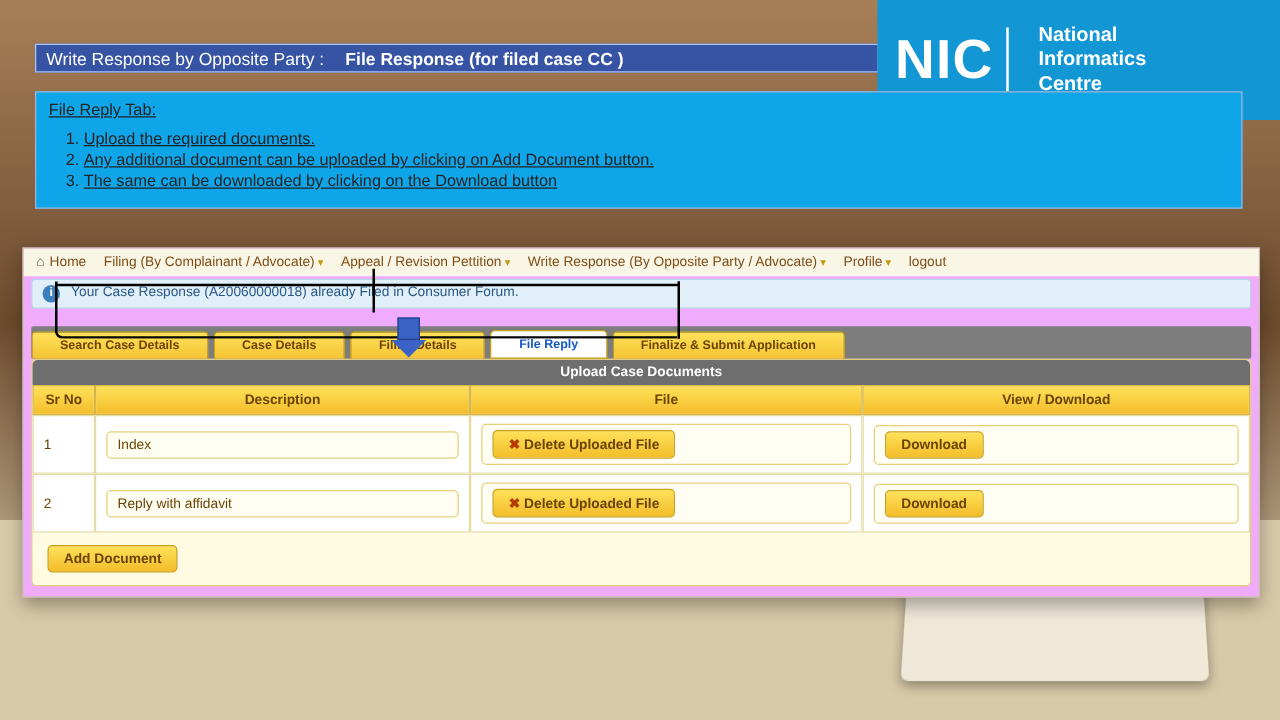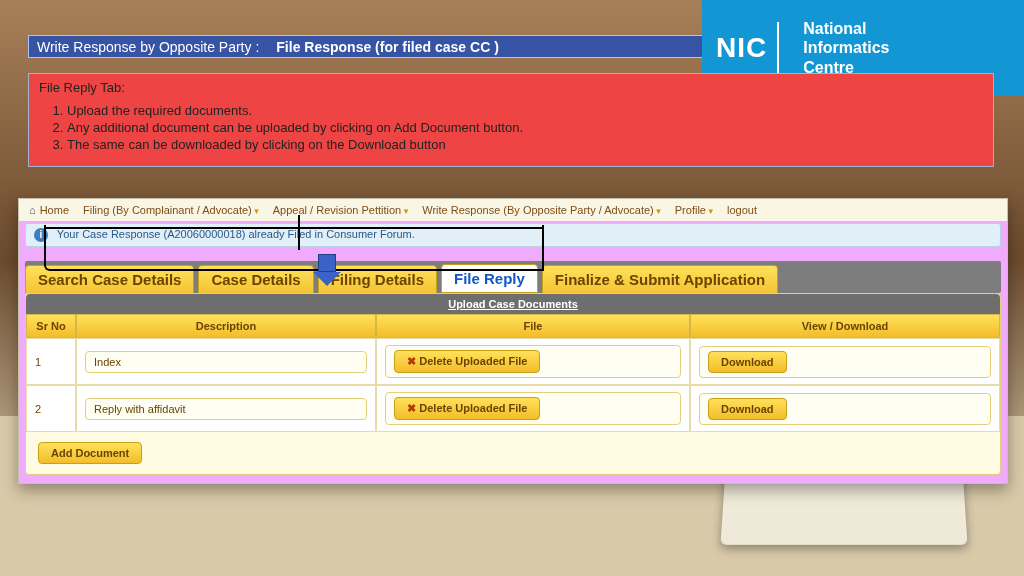--- a/index.html
+++ b/index.html
@@ -28,28 +28,28 @@
     color:#fff; font-size:14px;
   }
   .titlebar .light { font-weight:400; }
   .titlebar .bold  { font-weight:700; margin-left:17px; }
   
   .logo {
     position:absolute; right:0; top:0; width:322px; height:96px;
     background:#1297d4; display:flex; align-items:center;
     padding:0 14px; gap:14px; color:#fff;
   }
-  .logo .nic { font-size:28px; font-weight:800; letter-spacing:1px; display:flex; align-items:center; }
+  .logo .nic { font-size:44px; font-weight:800; letter-spacing:1px; display:flex; align-items:center; }
   .logo .nic .divider { width:2px; height:52px; background:#fff; margin:0 10px; }
   .logo .txt { font-size:16px; line-height:1.2; font-weight:600; }
   
   .instr {
     position:absolute; left:28px; top:73px; width:966px;
-    background:#ef4444; border:1px solid #9fb4d7;
-    padding:6px 10px 12px; font-size:13px; color:#222;
+    background:#0ea5e9; border:1px solid #9fb4d7;
+    padding:6px 10px 12px; font-size:13px; color:#222;text-decoration:underline;
   }
   .instr h4 { font-weight:400; margin-bottom:8px; }
   .instr ol { margin-left:28px; }
   .instr li { margin:2px 0; }
   
   .app {
     position:absolute; left:18px; top:198px; width:990px;
     background:#f0abfc; border:1px solid #c7c2a9;
     box-shadow:0 6px 14px rgba(0,0,0,.35);
     font-size:11px; color:#6c5b2a;
@@ -98,36 +98,35 @@
   }
   
   .tabstrip {
     margin:14px 6px 0; background:#7d7d7d; padding:0;
     display:flex; align-items:flex-end; border-radius:2px;
   }
   .tab {
     background:linear-gradient(#ffe15a,#f5c333);
     border:1px solid #c7a017; border-bottom:none;
     border-radius:4px 4px 0 0;
-    padding:5px 12px; margin-right:4px; margin-top:3px;
-    color:#6a4400; font-weight:700; font-size:15px; cursor:pointer;
+    padding:5px 22px; margin-right:4px; margin-top:3px;
+    color:#6a4400; font-weight:700; font-size:10px; cursor:pointer;
   }
   .tab.active {
     background:#fff; color:#1257c6; border:1px solid #c7a017;
   }
   
   .card {
     margin:0 6px 8px; border:1px solid #e2ce7c; border-radius:4px;
     background:#fffbe3;
   }
   .cardhead {
     background:#6e6e6e; color:#fff; text-align:center;
     font-weight:700; padding:4px 0; font-size:11px;
     border-radius:4px 4px 0 0;
-    text-decoration:underline;
   }
   table.doc { width:100%; border-collapse:separate; border-spacing:0; }
   table.doc th {
     background:linear-gradient(#ffe15a,#f3bd2a);
     color:#6a4400; font-weight:700; font-size:11px;
     padding:5px 8px; border:1px solid #d6b648;
   }
   table.doc td {
     background:#fff; border:1px solid #e7dca8;
     padding:6px 8px; font-size:11px; color:#6a4400;

